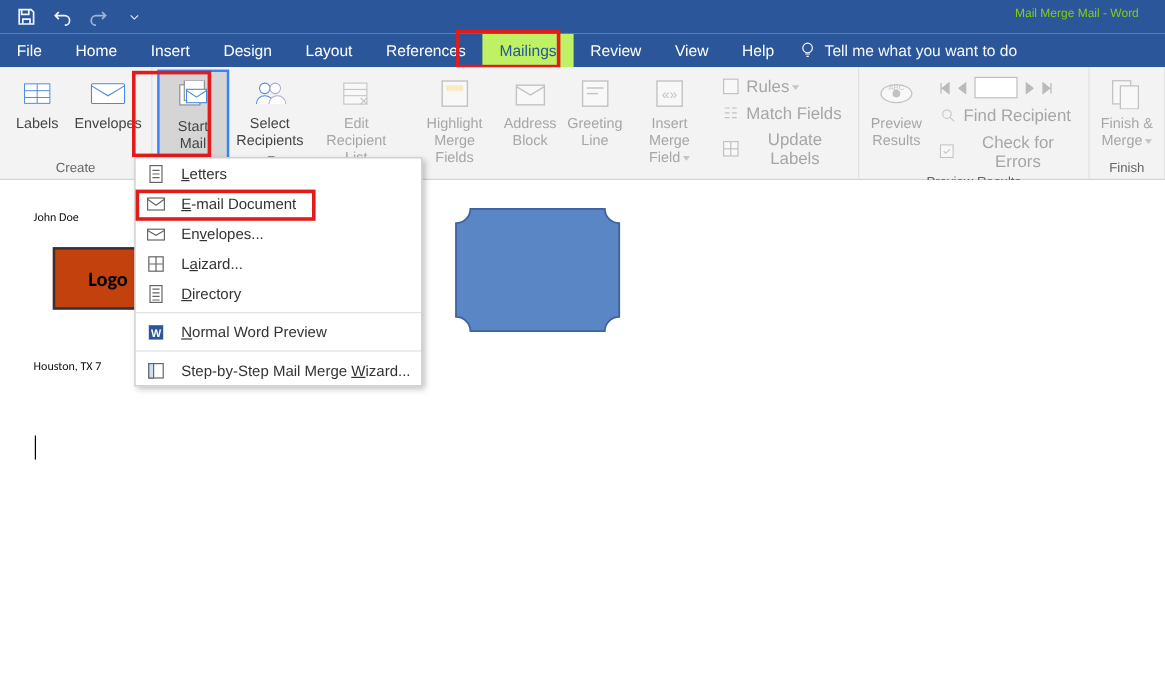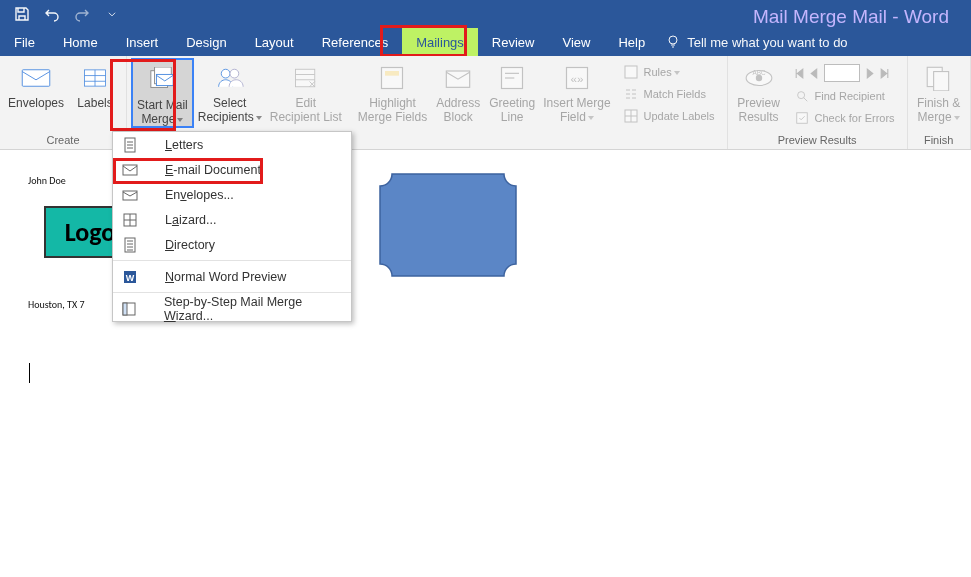--- a/index.html
+++ b/index.html
@@ -3,21 +3,21 @@
 <meta charset="utf-8">
 <style>
   * { box-sizing: border-box; margin: 0; padding: 0; }
   body { font-family: "Segoe UI", Tahoma, sans-serif; font-size: 12px; background: #fff; width: 971px; height: 577px; overflow: hidden; position: relative; }
 
   
   .titlebar { background: #2b579a; height: 28px; display: flex; align-items: center; color: #fff; position: relative; }
   .qat { display: flex; align-items: center; gap: 10px; padding-left: 12px; }
   .qat-btn { width: 20px; height: 20px; display: flex; align-items: center; justify-content: center; opacity: .95; }
   .qat-btn svg { stroke: #fff; fill: none; stroke-width: 1.4; }
-  .title-text { position: absolute; left: 50%; transform: translateX(-50%); font-size: 19px; color: #c4b5fd; right: 18px; left: auto; transform: none; }
+  .title-text { position: absolute; left: 50%; transform: translateX(-50%); font-size: 10px; color: #84cc16; right: 18px; left: auto; transform: none; }
   @media (min-width: 0px) {
     .title-text { position: absolute; right: 22px; top: 6px; }
   }
 
   
   .tabbar { background: #2b579a; height: 28px; display: flex; align-items: stretch; color: #fff; padding-left: 0; }
   .tab { padding: 0 14px; display: flex; align-items: center; font-size: 13px; cursor: default; }
   .tab.active { background: #bef264; color: #2b579a; }
   .tell-me { display: flex; align-items: center; gap: 6px; margin-left: 6px; font-size: 13px; color: #fff; opacity: .95; }
   .red-box-tab { position: absolute; top: 25px; left: 380px; width: 87px; height: 32px; border: 3px solid #e21b1b; pointer-events: none; }
@@ -25,43 +25,43 @@
   
   .ribbon { background: #f3f3f3; height: 94px; border-bottom: 1px solid #d4d4d4; display: flex; position: relative; }
   .group { display: flex; flex-direction: column; border-right: 1px solid #e1e1e1; padding: 2px 4px 0; }
   .group-body { display: flex; align-items: flex-start; flex: 1; }
   .group-label { text-align: center; font-size: 11px; color: #666; padding: 2px 0 3px; }
   .big-btn { display: flex; flex-direction: column; align-items: center; justify-content: flex-start; width: auto; min-width: 54px; padding: 4px 4px 0; gap: 2px; }
   .big-btn .ic { width: 32px; height: 32px; display: flex; align-items: center; justify-content: center; }
   .big-btn .lbl { font-size: 12px; color: #444; text-align: center; line-height: 14px; min-height: 28px; }
   .big-btn.disabled .lbl, .small-btn.disabled .lbl { color: #a6a6a6; }
   .big-btn.disabled svg { opacity: .45; }
-  .small-btn { display: flex; align-items: center; gap: 5px; font-size: 11px; color: #444; padding: 2px 4px; text-align: center; }
+  .small-btn { display: flex; align-items: center; gap: 5px; font-size: 14px; color: #444; padding: 2px 4px; text-align: center; }
   .small-btn .ic { width: 16px; height: 16px; display: flex; align-items: center; justify-content: center; }
   .small-btn.disabled { color: #a6a6a6; }
   .small-btn.disabled svg { opacity: .45; }
   .vstack { display: flex; flex-direction: column; justify-content: center; gap: 2px; padding: 4px 4px 0; }
   .drop-caret::after { content: ""; display: inline-block; border-top: 4px solid currentColor; border-left: 3px solid transparent; border-right: 3px solid transparent; margin-left: 2px; vertical-align: middle; opacity: .6; }
 
   .big-btn.pressed { background: #d5d5d5; border: 2px solid #3b82f6; }
   .red-box-startmerge { position: absolute; top: 59px; left: 110px; width: 66px; height: 72px; border: 3px solid #e21b1b; pointer-events: none; z-index: 5; }
 
   
   .menu { position: absolute; top: 131px; left: 112px; width: 240px; background: #fff; border: 1px solid #c6c6c6; box-shadow: 2px 2px 5px rgba(0,0,0,.25); z-index: 10; }
-  .menu-item { display: flex; align-items: center; height: 25px; padding: 0 8px; gap: 26px; font-size: 12.5px; color: #333; }
+  .menu-item { display: flex; align-items: center; height: 25px; padding: 0 8px; gap: 12px; font-size: 12.5px; color: #333; }
   .menu-item .mic { width: 18px; height: 18px; display:flex; align-items:center; justify-content:center; }
   .menu-item u { text-decoration: underline; }
   .menu-sep { height: 1px; background: #e2e2e2; margin: 3px 0; }
   .red-box-email { position: absolute; top: 158px; left: 113px; width: 150px; height: 26px; border: 3px solid #e21b1b; pointer-events: none; z-index: 20; }
 
   
   .doc { position: absolute; top: 150px; left: 0; right: 0; bottom: 0; background: #fff; }
   .doc-text { position: absolute; font-size: 10px; color: #0f0f0f; font-family: Calibri, sans-serif; }
   .john { top: 24px; left: 28px; }
-  .logo { position: absolute; top: 56px; left: 44px; width: 92px; height: 52px; background: #14b8a6; border: 2px solid #333; display: flex; align-items: center; justify-content: center; font-weight: 700; font-size: 26px; font-family: Calibri, sans-serif; }
+  .logo { position: absolute; top: 56px; left: 44px; width: 92px; height: 52px; background: #c2410c; border: 2px solid #333; display: flex; align-items: center; justify-content: center; font-weight: 700; font-size: 17px; font-family: Calibri, sans-serif; }
   .houston { top: 148px; left: 28px; }
   .cursor { position: absolute; top: 213px; left: 29px; width: 1px; height: 20px; background: #000; }
   .shape { position: absolute; top: 22px; left: 378px; width: 140px; height: 106px; }
   .shape svg { width: 100%; height: 100%; }
 
   
   .rec-box { width: 36px; height: 18px; border: 1px solid #bdbdbd; background:#fff; }
   .nav-icons { display:flex; align-items:center; gap:4px; }
   .nav-icons svg { stroke:#777; fill:#777; }
 </style>
@@ -114,37 +114,37 @@
   </div>
 </div>
 <div class="red-box-tab"></div>
 
 <div class="ribbon">
 
   <div class="group">
     <div class="group-body">
       <div class="big-btn">
         <span class="ic">
-          <svg viewBox="0 0 32 24" width="30" height="22">
-              <rect x="1" y="3" width="30" height="18" rx="1" fill="#fff" stroke="#4b8bdf"></rect>
-              <path d="M1 5l15 9 15-9" stroke="#4b8bdf" fill="none"></path>
-            </svg>
-        </span>
-        <span class="lbl">Envelopes</span>
-      </div>
-      <div class="big-btn">
-        <span class="ic">
           <svg viewBox="0 0 32 24" width="26" height="26">
               <rect x="3" y="2" width="26" height="20" fill="#fff" stroke="#4b8bdf"></rect>
               <line x1="3" y1="9" x2="29" y2="9" stroke="#4b8bdf"></line>
               <line x1="3" y1="16" x2="29" y2="16" stroke="#4b8bdf"></line>
               <line x1="16" y1="2" x2="16" y2="22" stroke="#4b8bdf"></line>
             </svg>
         </span>
         <span class="lbl">Labels</span>
+      </div>
+      <div class="big-btn">
+        <span class="ic">
+          <svg viewBox="0 0 32 24" width="30" height="22">
+              <rect x="1" y="3" width="30" height="18" rx="1" fill="#fff" stroke="#4b8bdf"></rect>
+              <path d="M1 5l15 9 15-9" stroke="#4b8bdf" fill="none"></path>
+            </svg>
+        </span>
+        <span class="lbl">Envelopes</span>
       </div>
     </div>
     <div class="group-label">Create</div>
   </div>
 
   <div class="group" style="border-right:none">
     <div class="group-body">
       <div class="big-btn pressed">
         <span class="ic">
           <svg viewBox="0 0 32 28" width="30" height="26">

